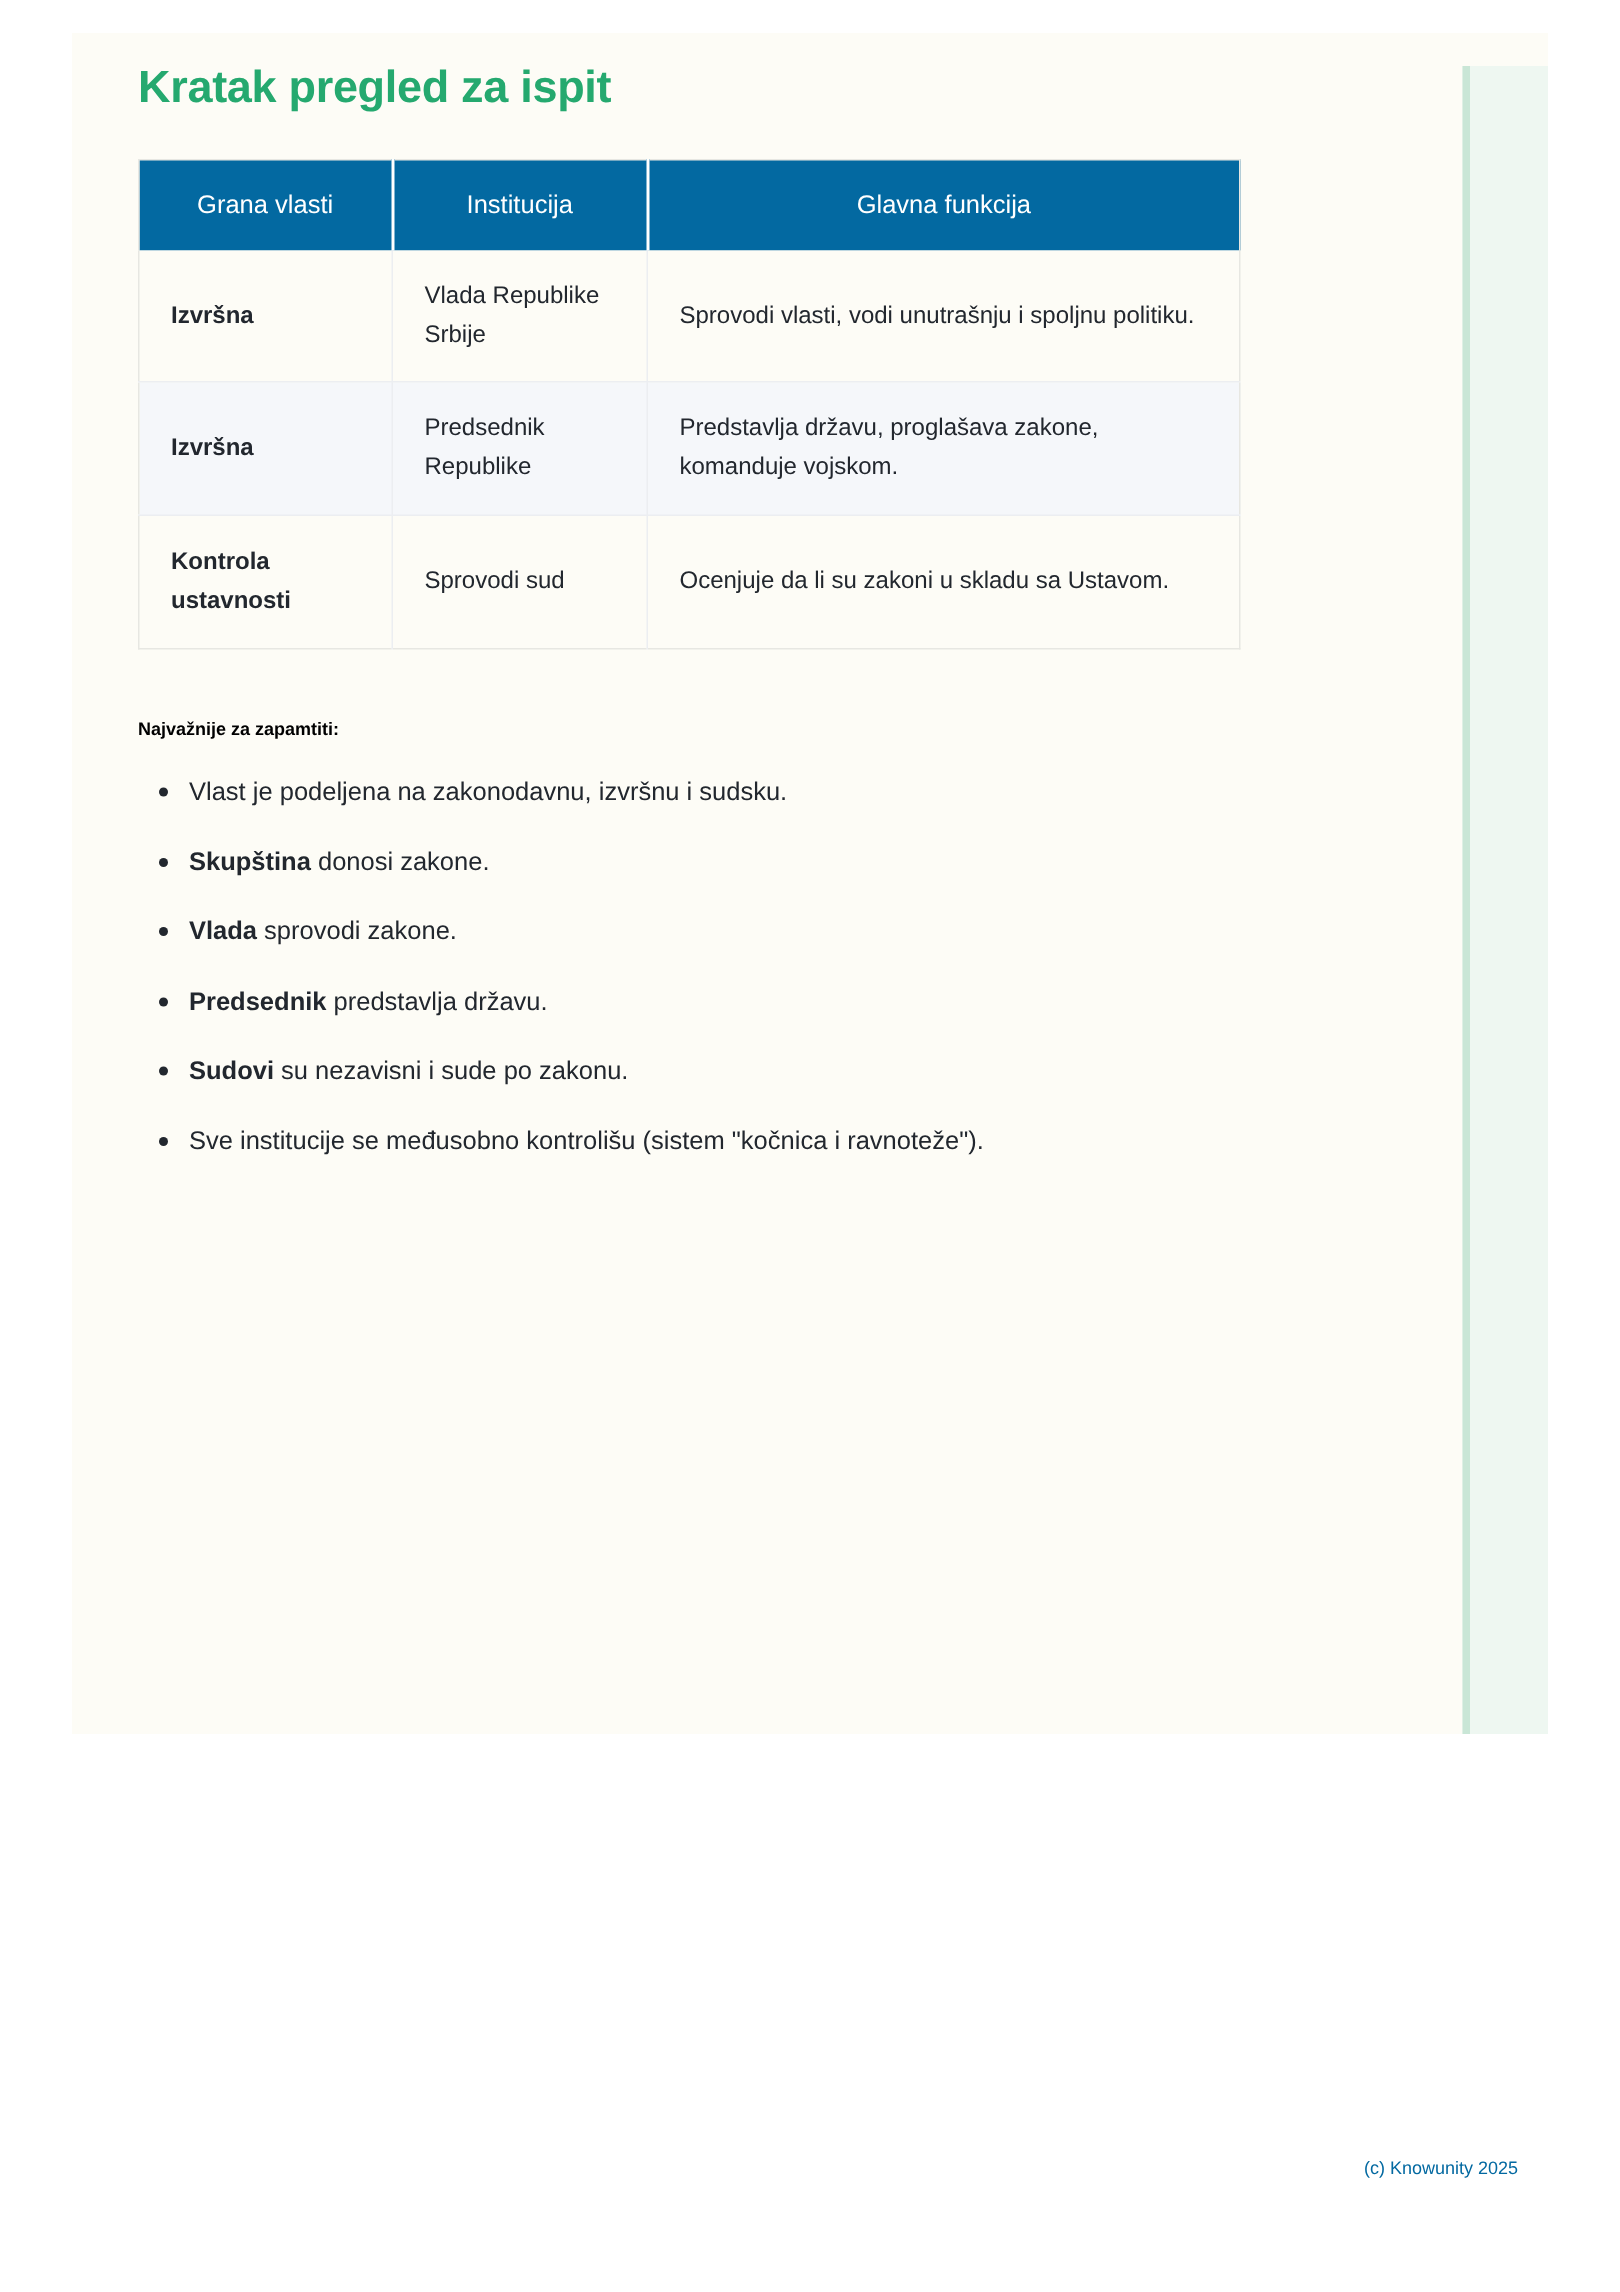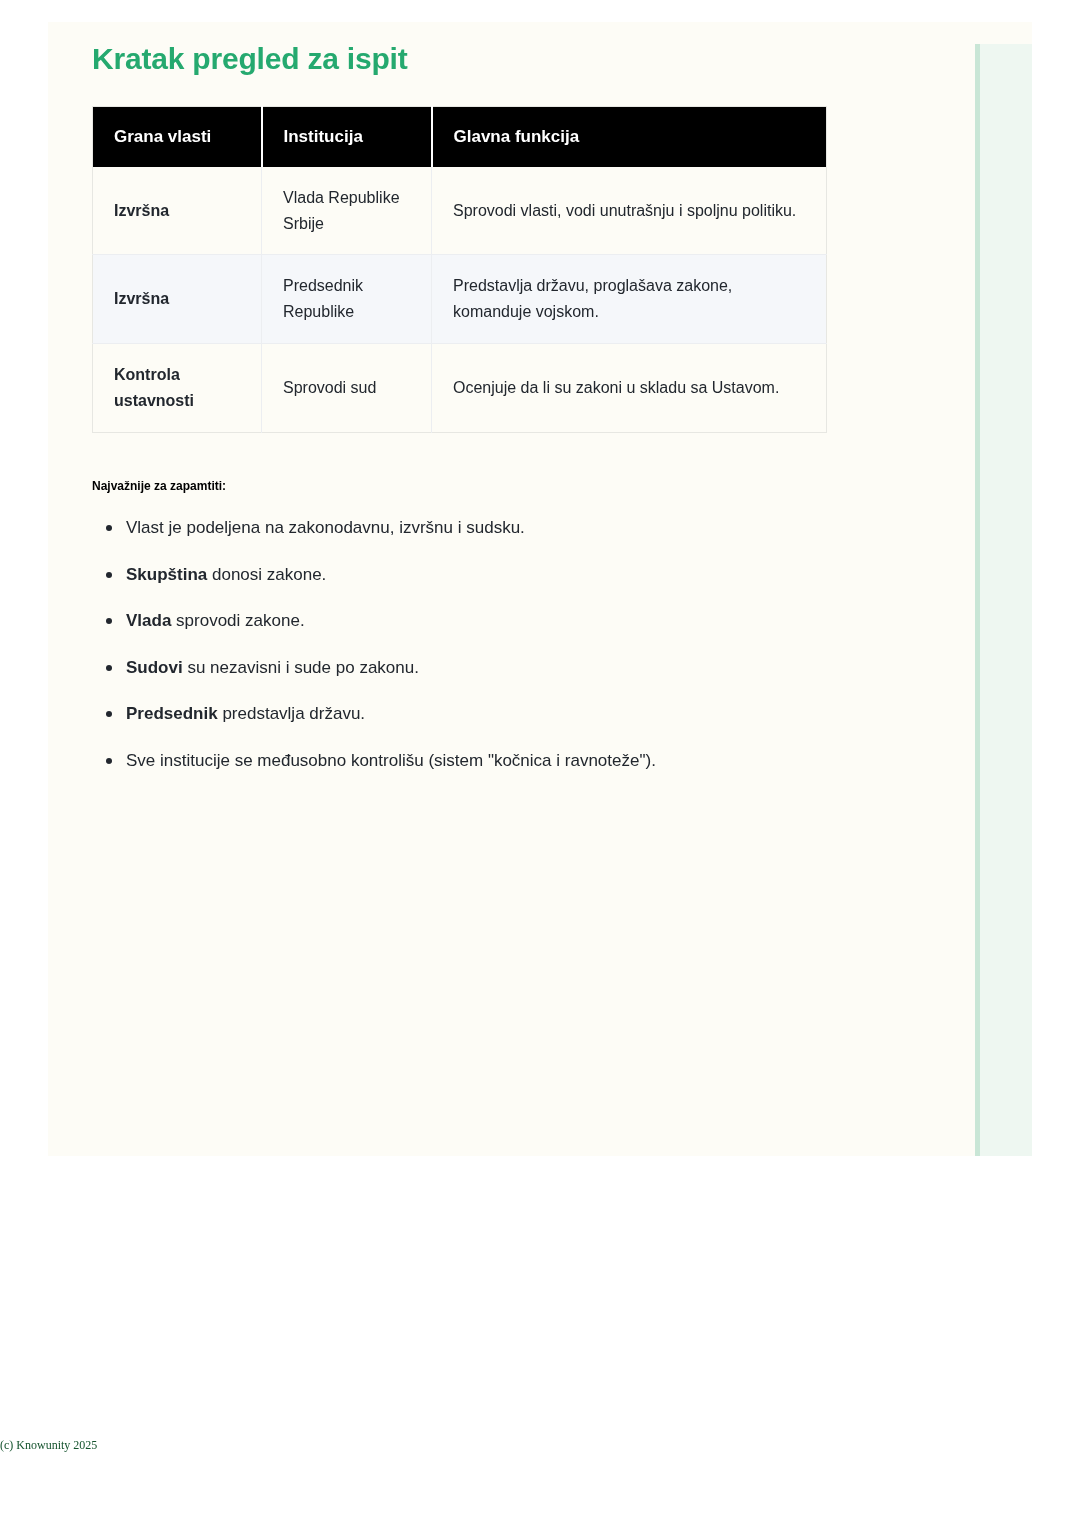--- a/index.html
+++ b/index.html
@@ -74,25 +74,25 @@
     border-collapse: collapse;
     width: 734px;
     table-layout: fixed;
     border: 1px solid #e7e7e2;
   }
   table.overview col.c1 { width: 169px; }
   table.overview col.c2 { width: 170px; }
   table.overview col.c3 { width: 395px; }
 
   table.overview thead th {
-    background: #000000;
+    background: #0369a1;
     color: #ffffff;
     font-size: 17px;
-    font-weight: 700;
-    text-align: left;
+    font-weight: 400;
+    text-align: center;
     padding: 19px 21px;
     border-right: 2px solid #ffffff;
     vertical-align: middle;
     line-height: 1.3;
   }
   table.overview thead th:last-child { border-right: none; }
 
   table.overview tbody td {
     font-size: 16px;
     color: #22272e;
@@ -142,24 +142,23 @@
     background: #22272e;
   }
   ul.key-list li b { font-weight: 700; }
 
   
   .footer-credit {
     position: absolute;
     left: 0;
     top: 1438px;
     width: 1012px;
-    text-align: left;
+    text-align: right;
     font-size: 12px;
-    color: #14532d;
-    font-family: Liberation Serif, serif;
+    color: #0369a1;
   }
 </style>
 </head>
 <body>
 
 <div class="page">
 
   <div class="doc-card">
     <div class="right-rail"></div>
   </div>
@@ -201,22 +200,22 @@
           </tbody>
       </table>
     </div>
 
     <p class="key-heading">Najvažnije za zapamtiti:</p>
 
     <ul class="key-list" id="key-list">
         <li><span>Vlast je podeljena na zakonodavnu, izvršnu i sudsku.</span></li>
         <li><b>Skupština</b><span> donosi zakone.</span></li>
         <li><b>Vlada</b><span> sprovodi zakone.</span></li>
+        <li><b>Predsednik</b><span> predstavlja državu.</span></li>
         <li><b>Sudovi</b><span> su nezavisni i sude po zakonu.</span></li>
-        <li><b>Predsednik</b><span> predstavlja državu.</span></li>
         <li><span>Sve institucije se međusobno kontrolišu (sistem "kočnica i ravnoteže").</span></li>
       </ul>
 
   </div>
 
   <div class="footer-credit">(c) Knowunity 2025</div>
 
 </div>
 
 </body></html>

